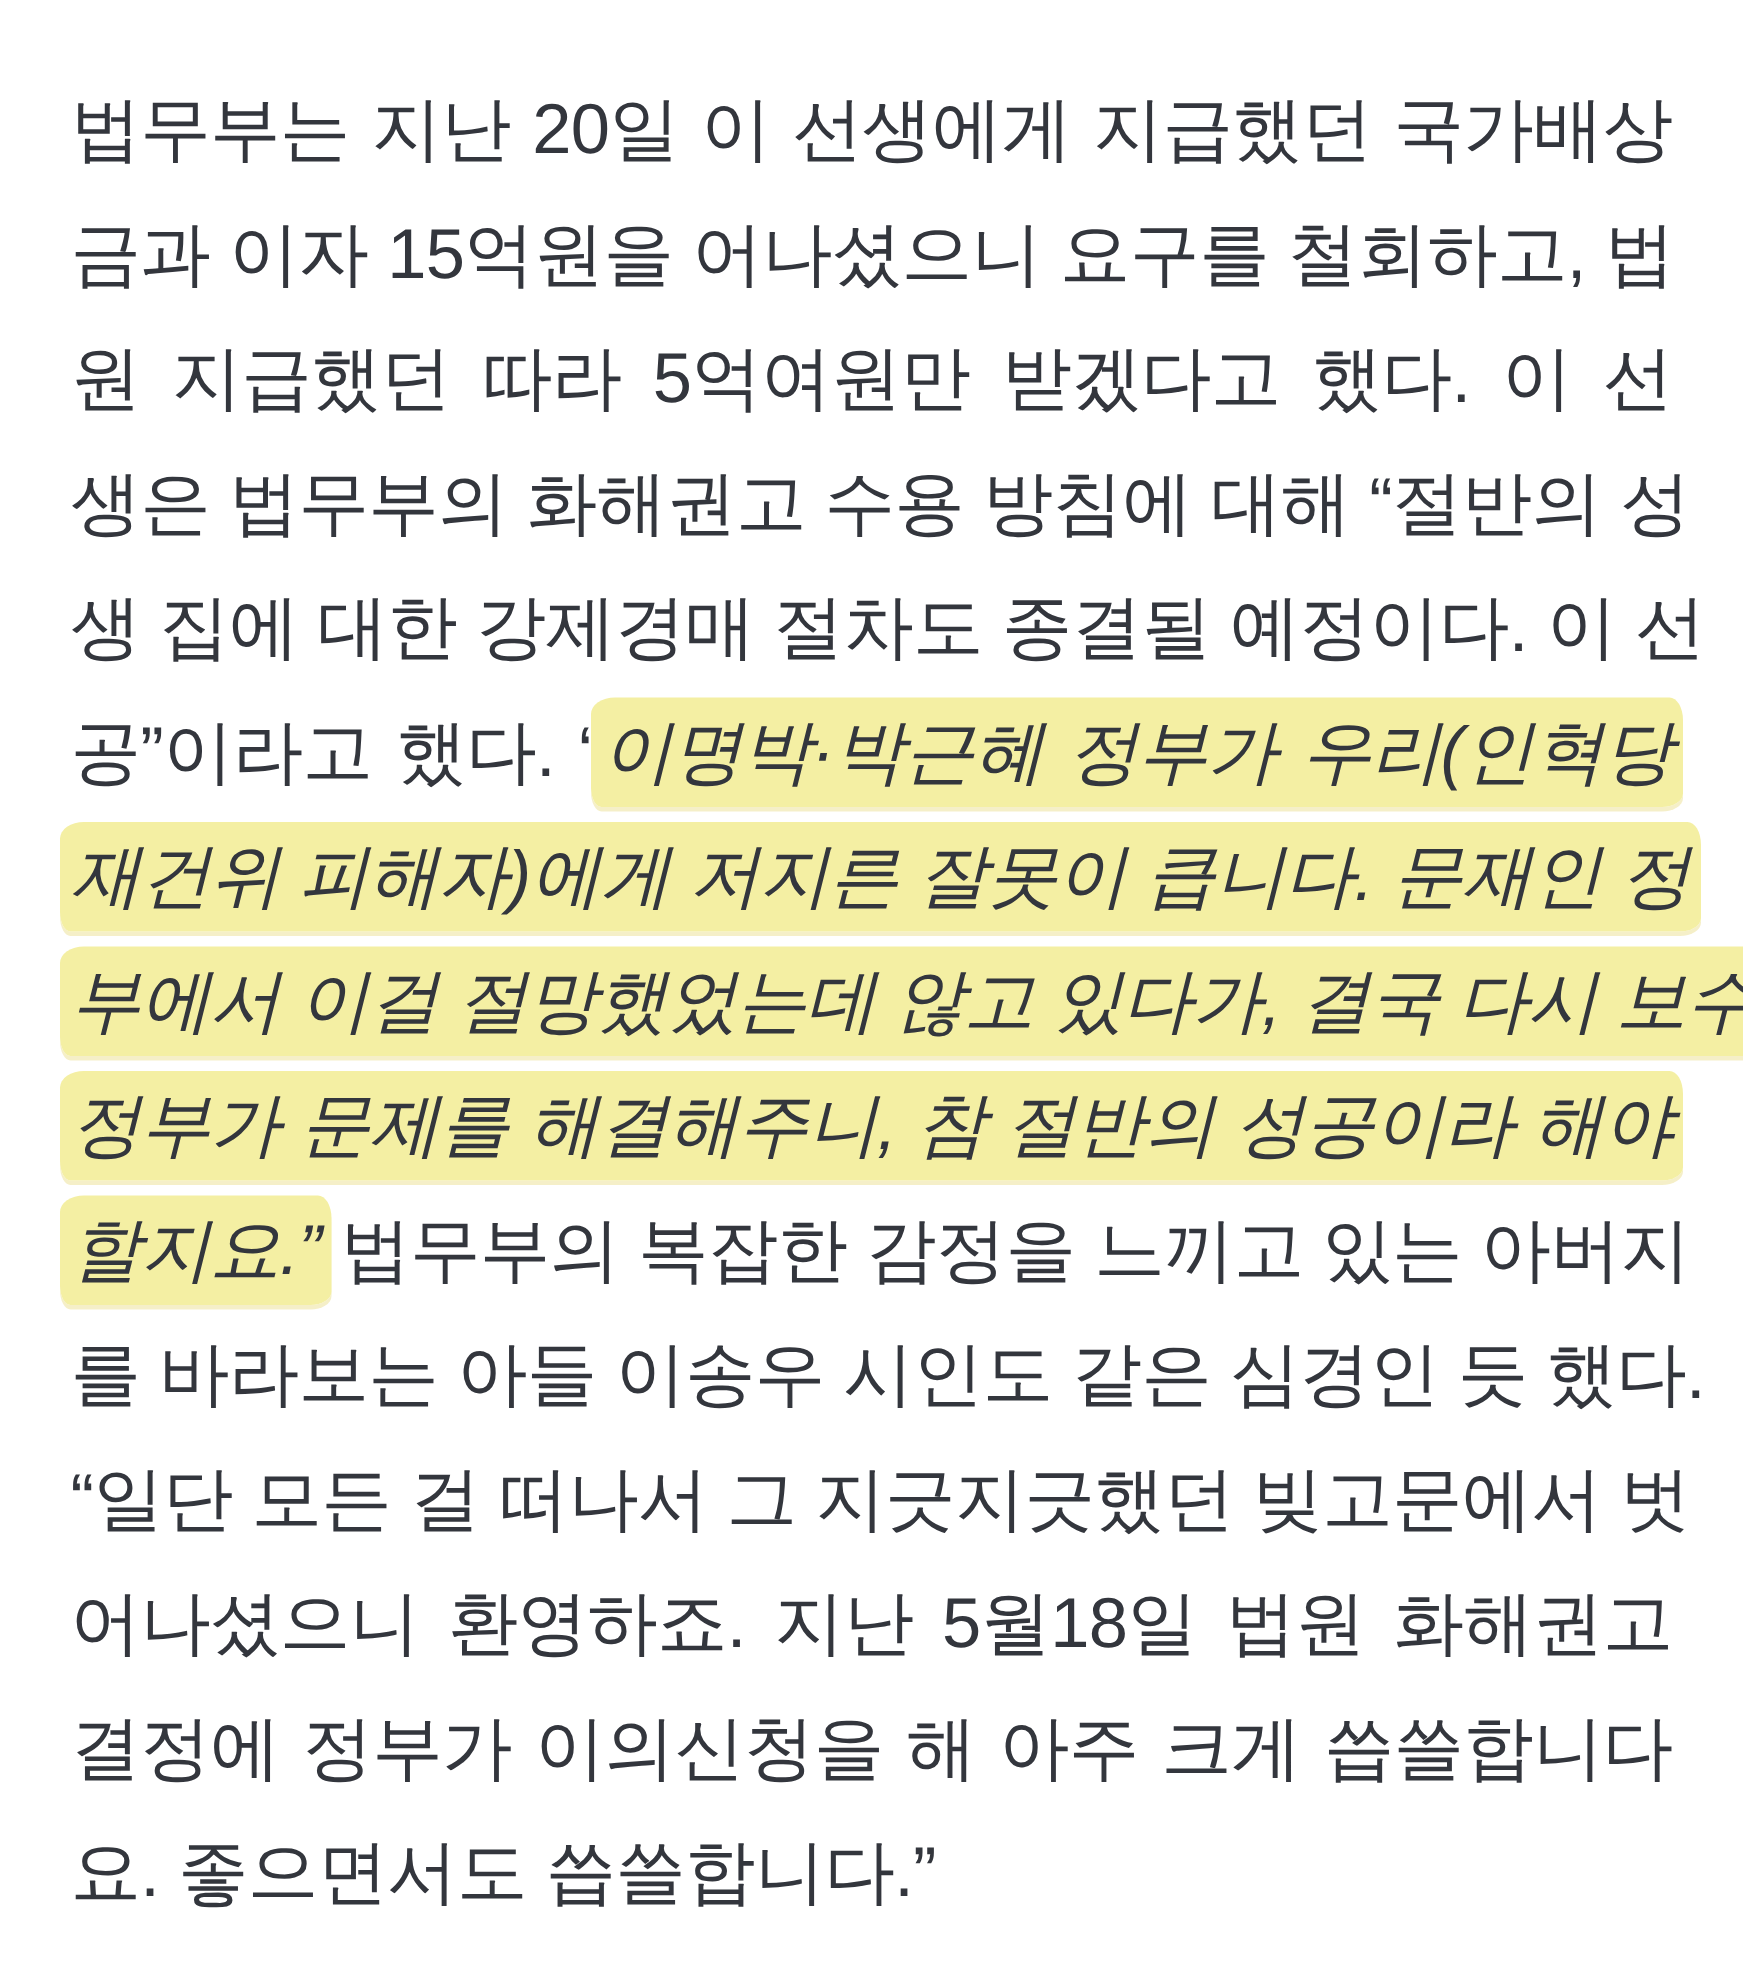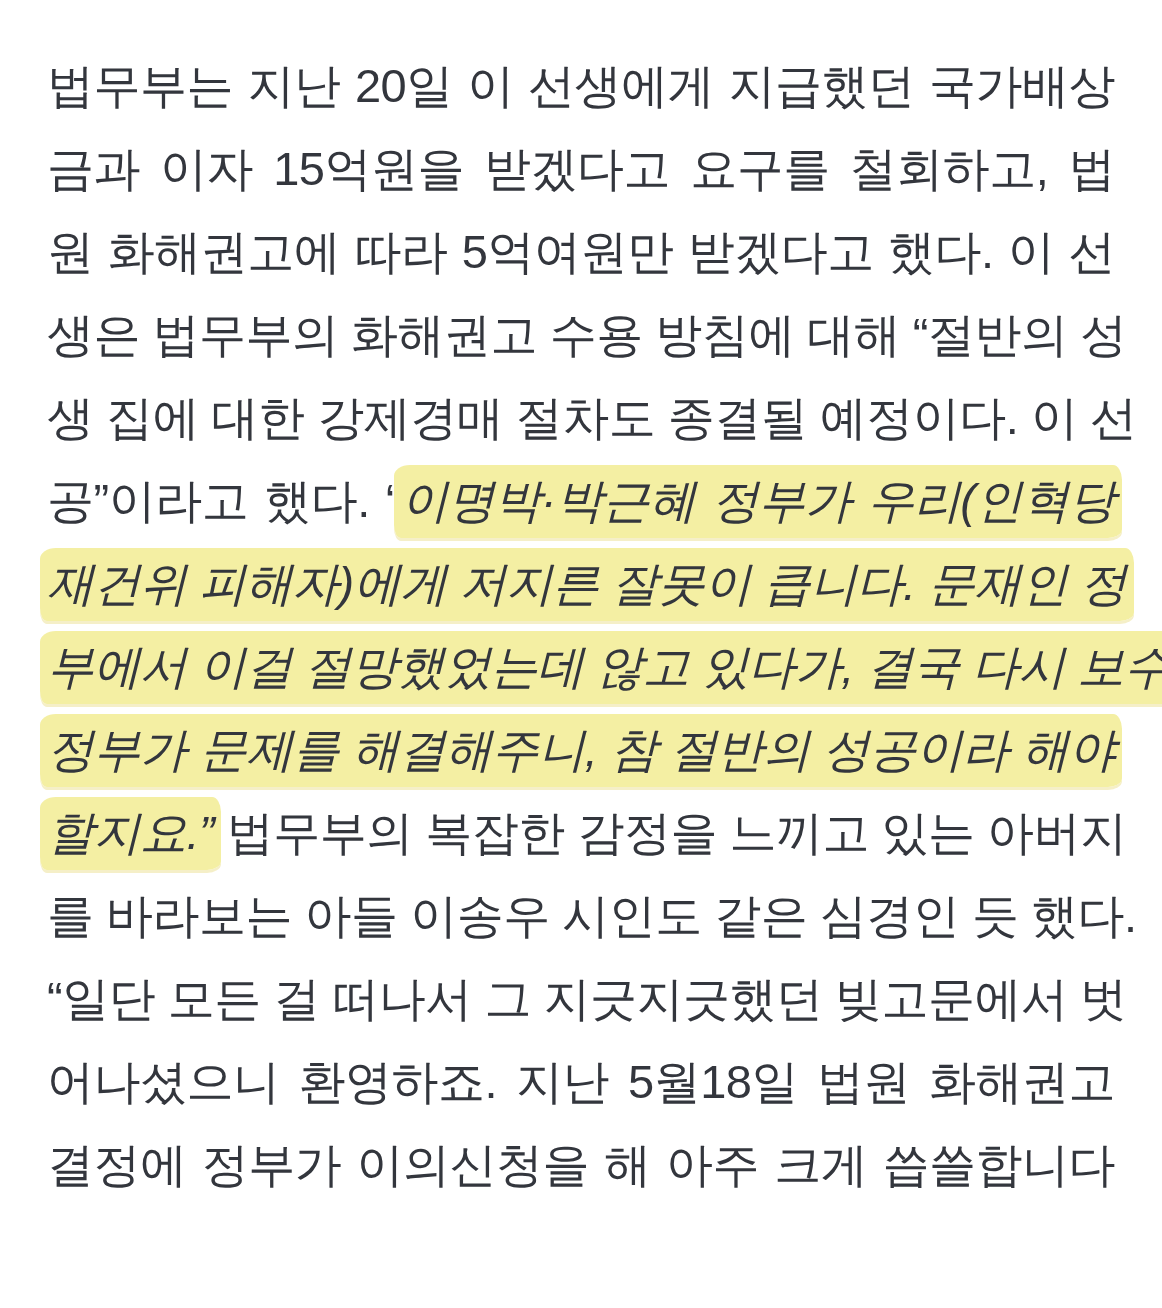--- a/index.html
+++ b/index.html
@@ -45,23 +45,23 @@
   .hl:empty { display: none; background: none; box-shadow: none; padding: 0; margin: 0; }
 </style>
 </head>
 <body>
 
 <div class="page">
   <div class="article">
 
     <div class="line"><span>법무부는 지난 20일 이 선생에게 지급했던 국가배상</span><span></span></div>
 
-    <div class="line"><span>금과 이자 15억원을 받겠다고 요구를 철회하고, 법</span><span></span></div>
+    <div class="line"><span>금과 이자 15억원을 어나셨으니 요구를 철회하고, 법</span><span></span></div>
 
-    <div class="line"><span>원 화해권고에 따라 5억여원만 받겠다고 했다. 이 선</span><span></span></div>
+    <div class="line"><span>원 지급했던 따라 5억여원만 받겠다고 했다. 이 선</span><span></span></div>
 
     <div class="line"><span>생은 법무부의 화해권고 수용 방침에 대해 “절반의 성</span><span></span></div>
 
     <div class="line"><span>생 집에 대한 강제경매 절차도 종결될 예정이다. 이 선</span><span></span></div>
 
     <div class="line"><span>공”이라고 했다. “</span><span class="hl">이명박·박근혜 정부가 우리(인혁당</span><span></span></div>
 
     <div class="line"><span></span><span class="hl">재건위 피해자)에게 저지른 잘못이 큽니다. 문재인 정</span><span></span></div>
 
     <div class="line"><span></span><span class="hl">부에서 이걸 절망했었는데 않고 있다가, 결국 다시 보수</span><span></span></div>
@@ -71,15 +71,16 @@
     <div class="line"><span></span><span class="hl">할지요.”</span><span> 법무부의 복잡한 감정을 느끼고 있는 아버지</span></div>
 
     <div class="line"><span>를 바라보는 아들 이송우 시인도 같은 심경인 듯 했다.</span><span></span></div>
 
     <div class="line"><span>“일단 모든 걸 떠나서 그 지긋지긋했던 빚고문에서 벗</span><span></span></div>
 
     <div class="line"><span>어나셨으니 환영하죠. 지난 5월18일 법원 화해권고</span><span></span></div>
 
     <div class="line"><span>결정에 정부가 이의신청을 해 아주 크게 씁쓸합니다</span><span></span></div>
 
+    <div class="line last"><span>요. 좋으면서도 씁쓸합니다.”</span><span></span></div>
 
   </div>
 </div>
 
 </body></html>

